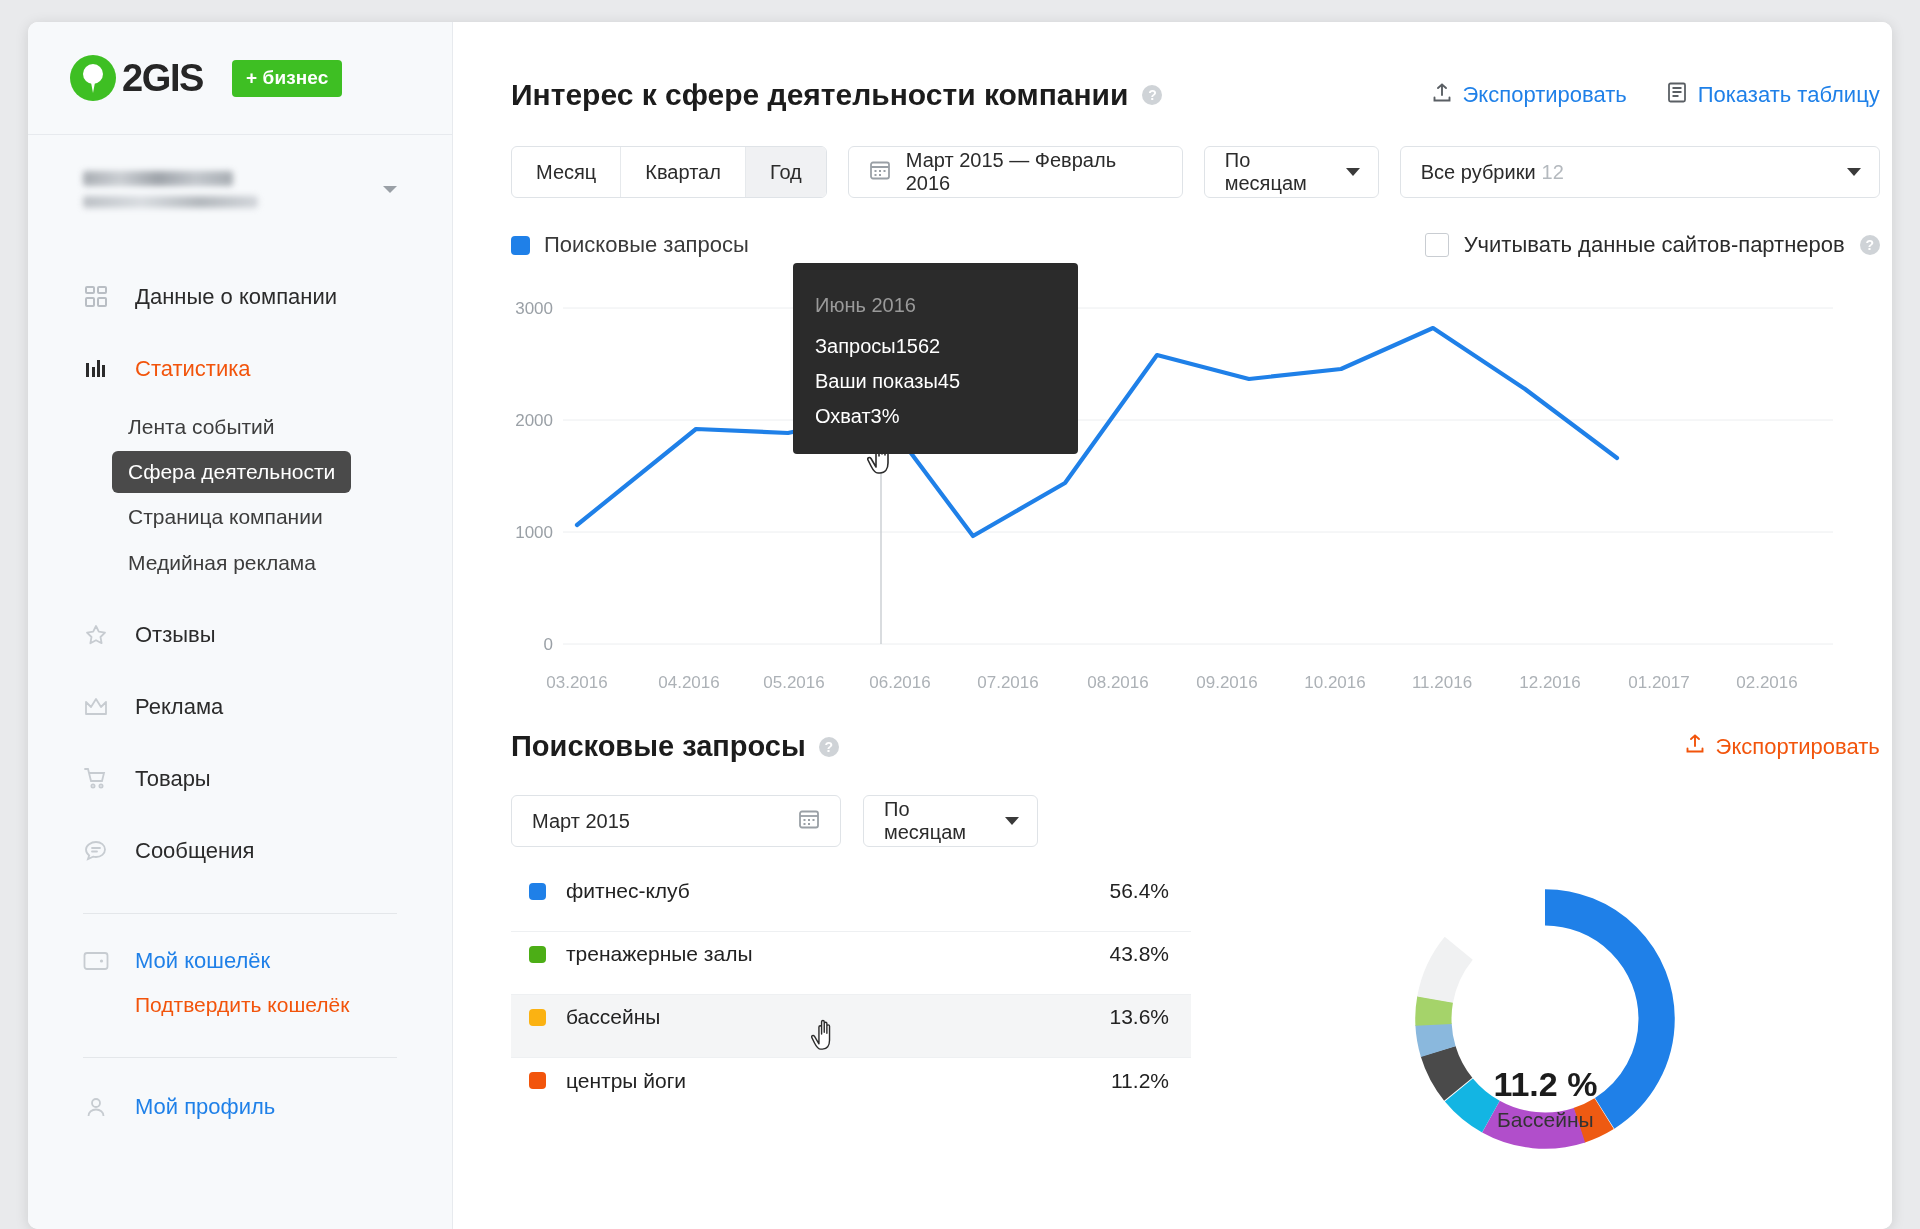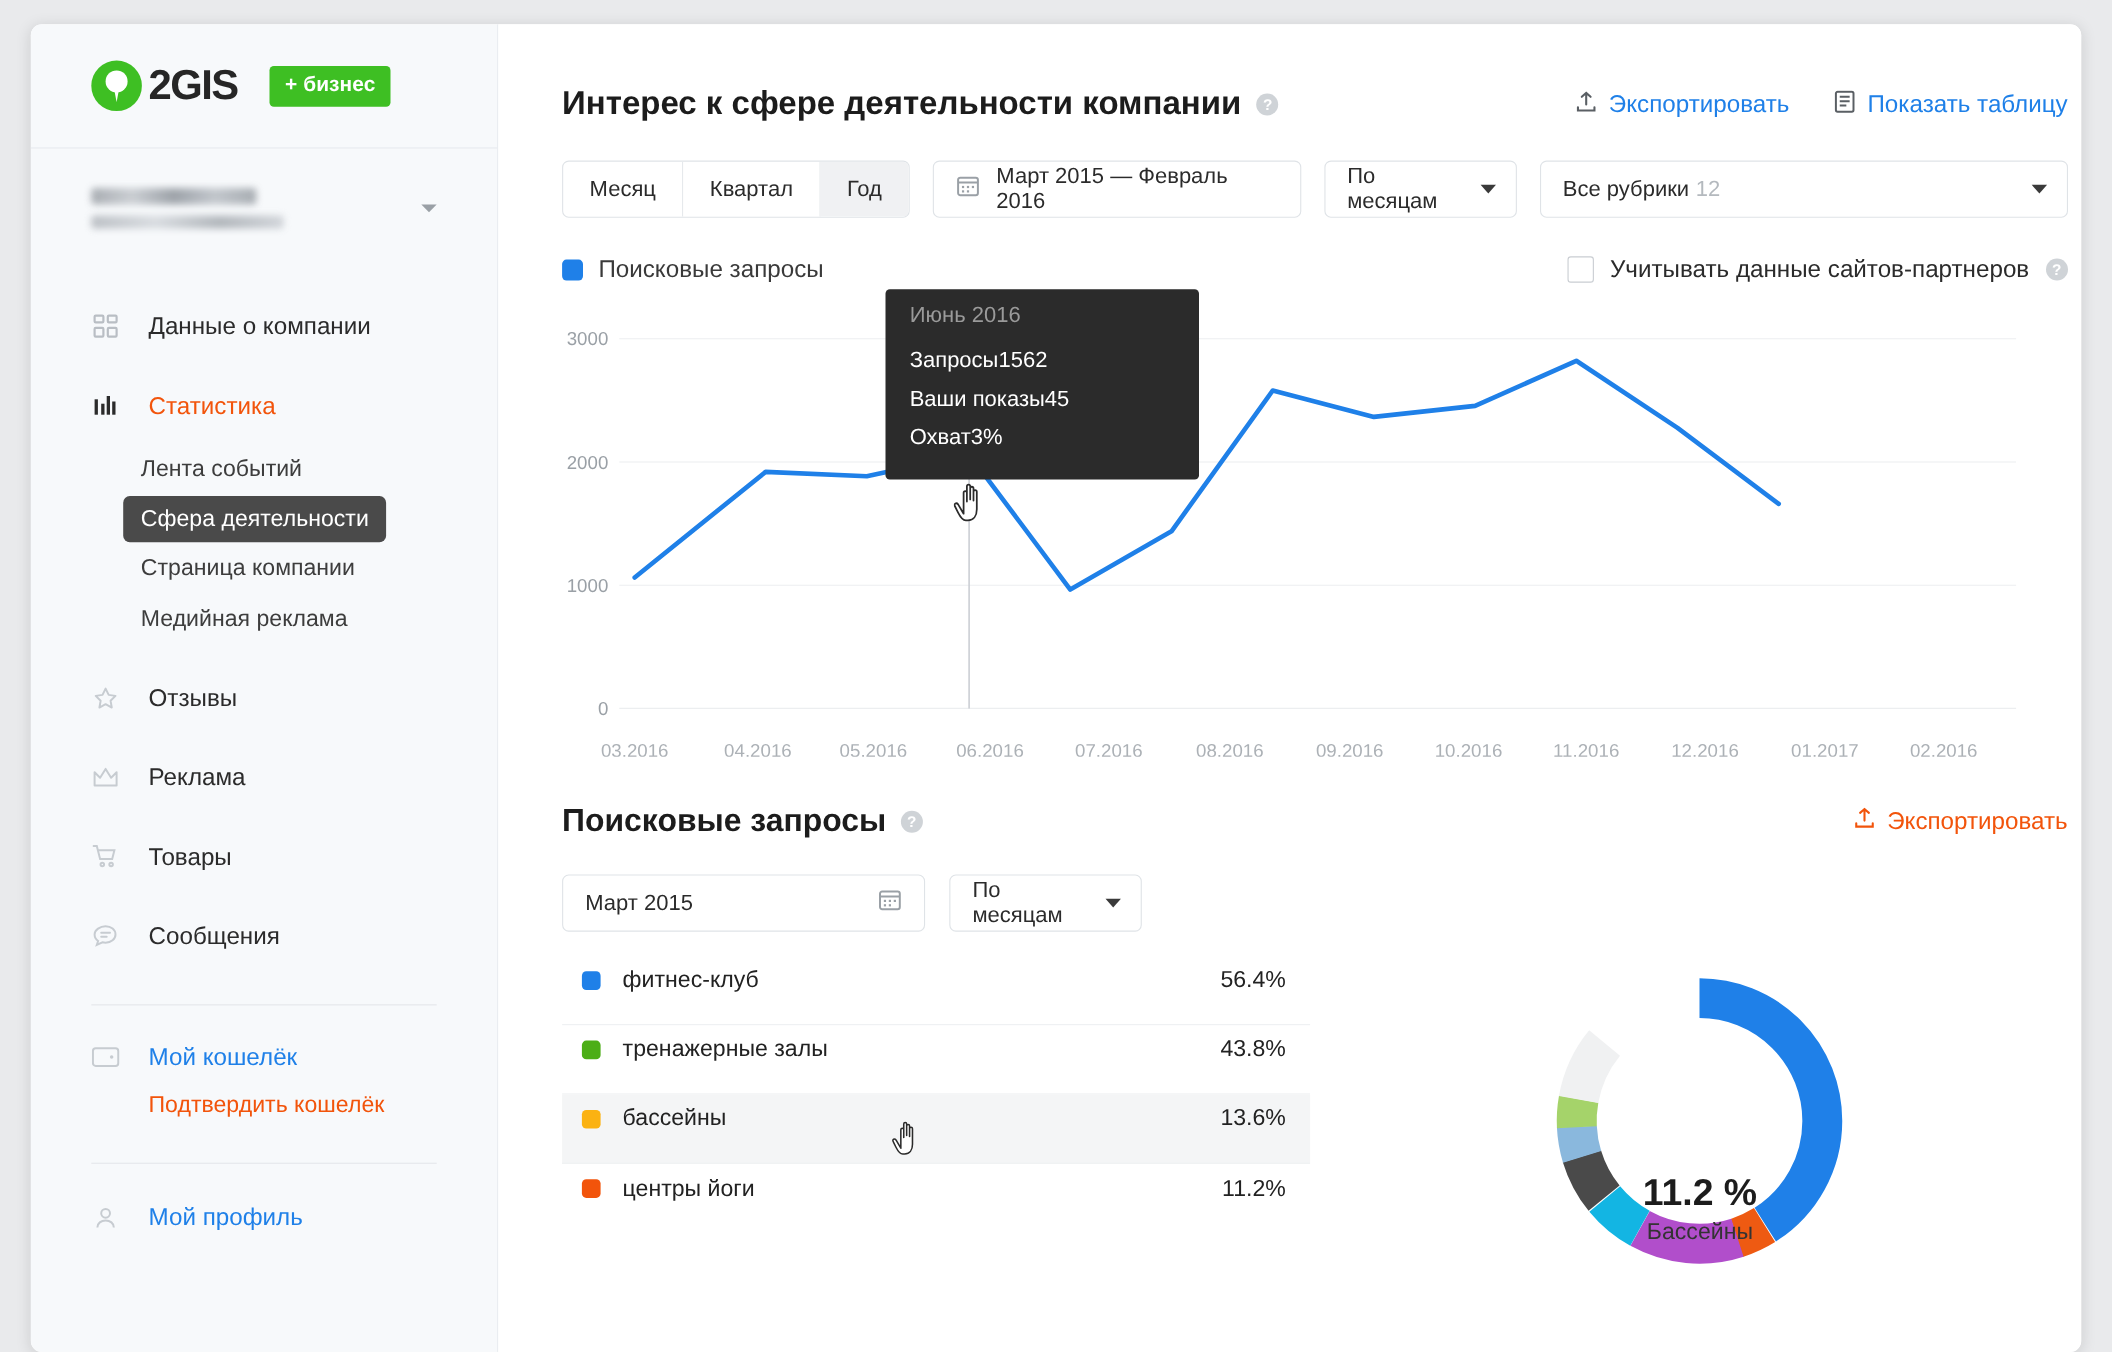--- a/index.html
+++ b/index.html
@@ -25,21 +25,21 @@
     width: 425px;
     background: #f7f9fb;
     border-right: 1px solid #e7eaee;
     position: relative;
     flex: 0 0 425px;
   }
   .logo-row {
     height: 112px;
     display: flex;
     align-items: center;
-    padding-left: 55px;
+    padding-left: 42px;
     gap: 0px;
   }
   .logo-mark {
     width: 46px; height: 46px; border-radius: 50%;
     background: #3ebf23; position: relative; flex:0 0 46px;
   }
   .logo-mark::after{
     content:""; position:absolute; left:50%; top:9px; transform:translateX(-50%);
     width:20px;height:20px;border-radius:50% 50% 50% 50%;
     background:#fff;
@@ -154,22 +154,22 @@
   .legend { display:flex; align-items:center; gap:14px; font-size:22px; color:#3a3a3a; }
   .legend-sw { width:19px;height:19px;border-radius:4px; background:#1f80e8; }
   .partner { display:flex; align-items:center; gap:15px; font-size:22px; color:#2b2b2b; }
   .cbox { width:24px;height:24px;border:1px solid #c9cdd2;border-radius:3px;background:#fff; }
 
   .chart-wrap { position:relative; margin: 10px 58px 0 58px; height: 420px; }
   .chart-wrap svg { display:block; }
 
   
   .tooltip {
-    position:absolute; left:294px; top:-5px; width:285px;
-    background:#2b2b2b; border-radius:4px; padding: 13px 22px 20px;
+    position:absolute; left:282px; top:-5px; width:285px;
+    background:#2b2b2b; border-radius:4px; padding: 31px 22px 20px;
     color:#fff; z-index:5;
   }
   .tt-title { color:#9a9a9a; font-size:20px; margin-bottom:12px; }
   .tt-row { display:flex; justify-content:flex-start; font-size:20px; font-weight:normal; padding: 6px 0; }
 
   .cursor-hand { position:absolute; pointer-events:none; }
 
   
   .section2-head {
     display:flex;align-items:center;justify-content:space-between;

